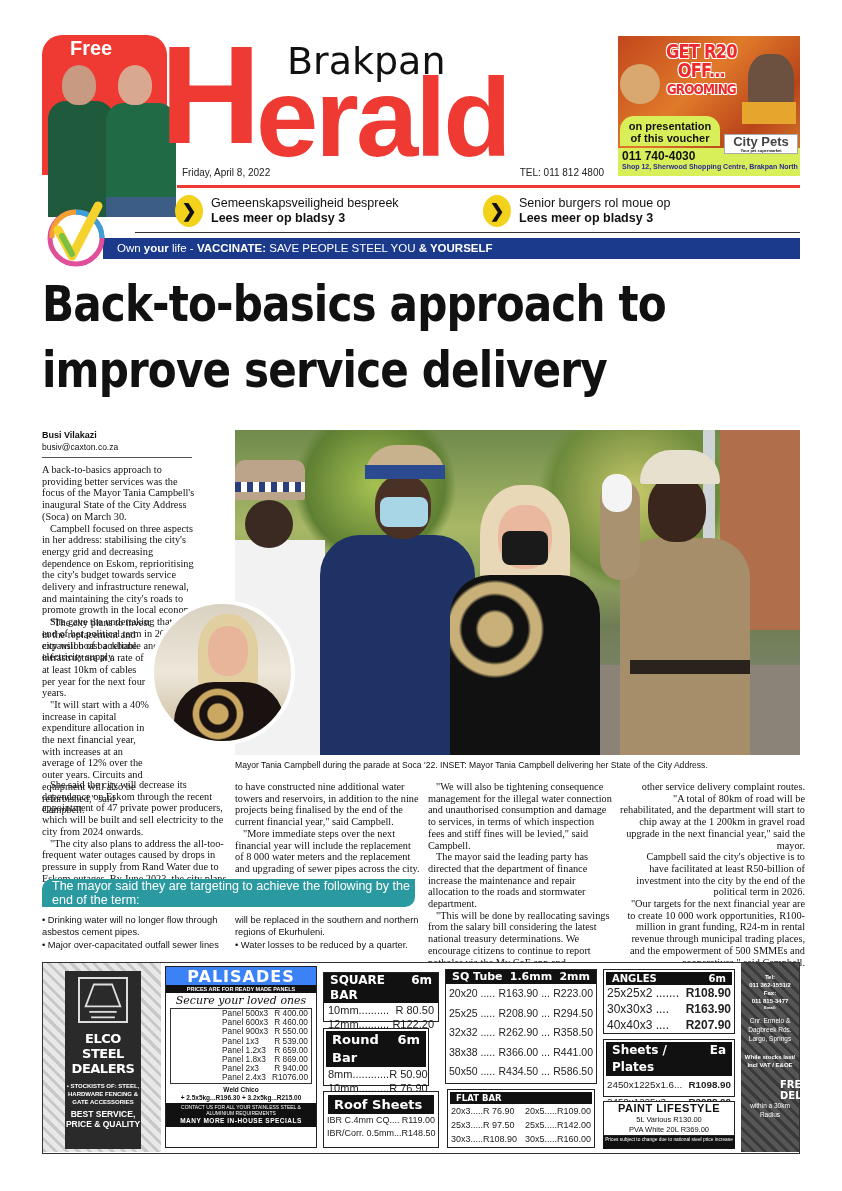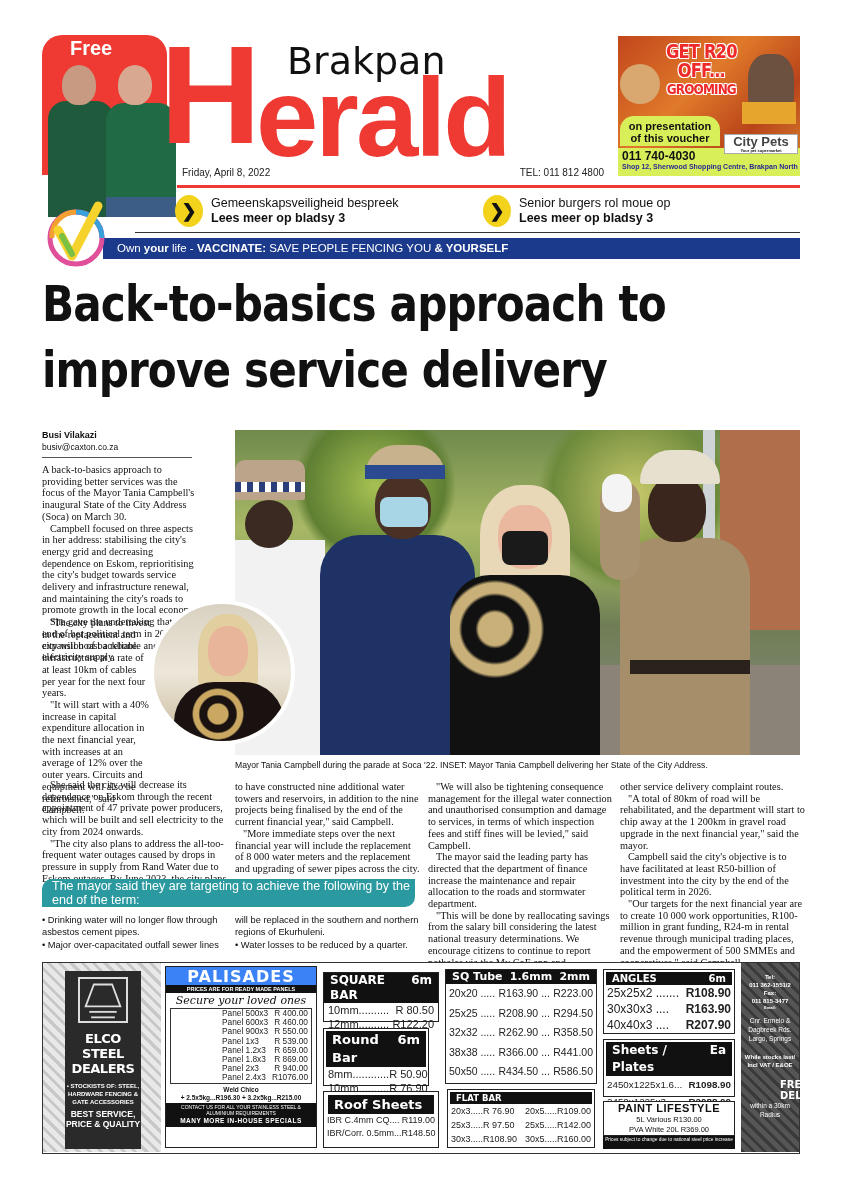--- a/index.html
+++ b/index.html
@@ -64,21 +64,21 @@
 
   
   .col { position: absolute; font-family: "Liberation Serif", serif; font-size: 10.3px; line-height: 11.7px; color: #111; }
   .col p { text-indent: 8px; }
   .col p.first { text-indent: 0; }
   .col1a { left: 42px; top: 464px; width: 160px; }
   .col1b { left: 42px; top: 617px; width: 110px; }
   .col1c { left: 42px; top: 757px; width: 194px; }
   .col2 { left: 235px; top: 781px; width: 185px; }
   .col3 { left: 428px; top: 781px; width: 185px; }
-  .col4 { left: 620px; top: 781px; width: 185px; }
+  .col4 { left: 620px; top: 781px; width: 185px; text-align: right; }
 
   
   .photo { position: absolute; left: 235px; top: 430px; width: 565px; height: 325px; overflow: hidden; background: linear-gradient(180deg,#6f8a4c 0%,#a8b866 30%,#8fa45c 45%,#6f7d55 60%,#8b8d86 100%); }
   .photo .tree1 { position: absolute; left: 60px; top: 0; width: 160px; height: 140px; background: radial-gradient(circle at 50% 40%, #a6c152 0%, #5f7f33 60%, transparent 70%); }
   .photo .tree2 { position: absolute; left: 300px; top: 0; width: 200px; height: 160px; background: radial-gradient(circle at 50% 40%, #c7c86a 0%, #6d8a3c 60%, transparent 70%); }
   .photo .building { position: absolute; right: 0; top: 0; width: 80px; height: 200px; background: #b06f4a; }
   .photo .pole { position: absolute; right: 85px; top: 0; width: 12px; height: 220px; background: #cfd4d6; }
   .photo .ground { position: absolute; left: 0; bottom: 0; width: 565px; height: 90px; background: #8b8378; }
   .p-officer1 { position: absolute; left: 0; top: 30px; width: 90px; height: 295px; }
   .p-officer1 .hat { position: absolute; left: 0; top: 0; width: 70px; height: 40px; background: #bca48a; border-radius: 10px 10px 2px 2px; }
@@ -228,21 +228,21 @@
   <div class="teaser teaser2">
     <span class="arrow">❯</span>
     <div>
       <div class="t1">Senior burgers rol moue op</div>
       <div class="t2">Lees meer op bladsy 3</div>
     </div>
   </div>
 </div>
 
 <div class="vax">
-  <span style="padding-left:4px">Own </span><b>your</b><span> life - </span><b>VACCINATE:</b><span> SAVE PEOPLE FENCING YOU </span><b>&amp; YOURSELF</b>
+  <span style="padding-left:4px">Own </span><b>your</b><span> life - </span><b>VACCINATE:</b><span> SAVE PEOPLE STEEL YOU </span><b>&amp; YOURSELF</b>
 </div>
 <svg class="vax-logo" viewBox="0 0 68 68">
   <circle cx="34" cy="38" r="26" fill="#fff" stroke="#e0509a" stroke-width="5"></circle>
   <path d="M10 38 A24 24 0 0 1 34 12" fill="none" stroke="#f3a030" stroke-width="5"></path>
   <path d="M34 12 A26 26 0 0 1 60 38" fill="none" stroke="#3aa0d8" stroke-width="5"></path>
   <path d="M16 30 L30 56 L56 6" fill="none" stroke="#f6d22c" stroke-width="9" stroke-linecap="round" stroke-linejoin="round"></path>
   <path d="M20 36 L30 54" fill="none" stroke="#7bc043" stroke-width="6" stroke-linecap="round"></path>
 </svg>
 
 <div class="headline">

